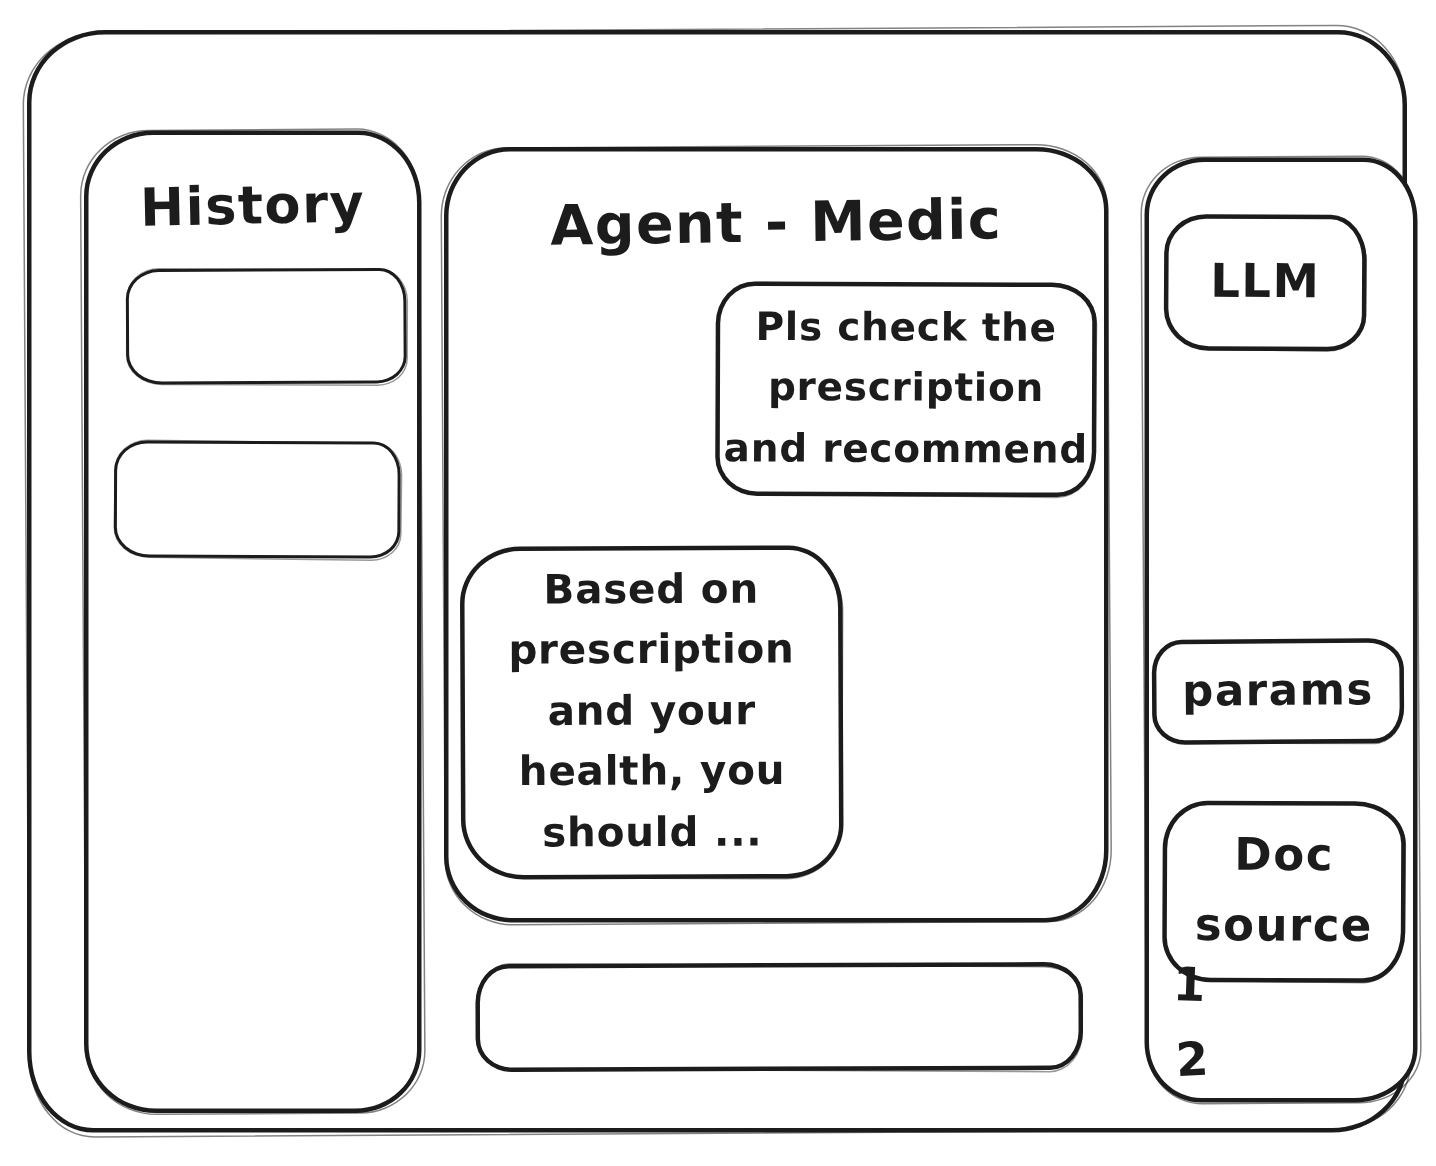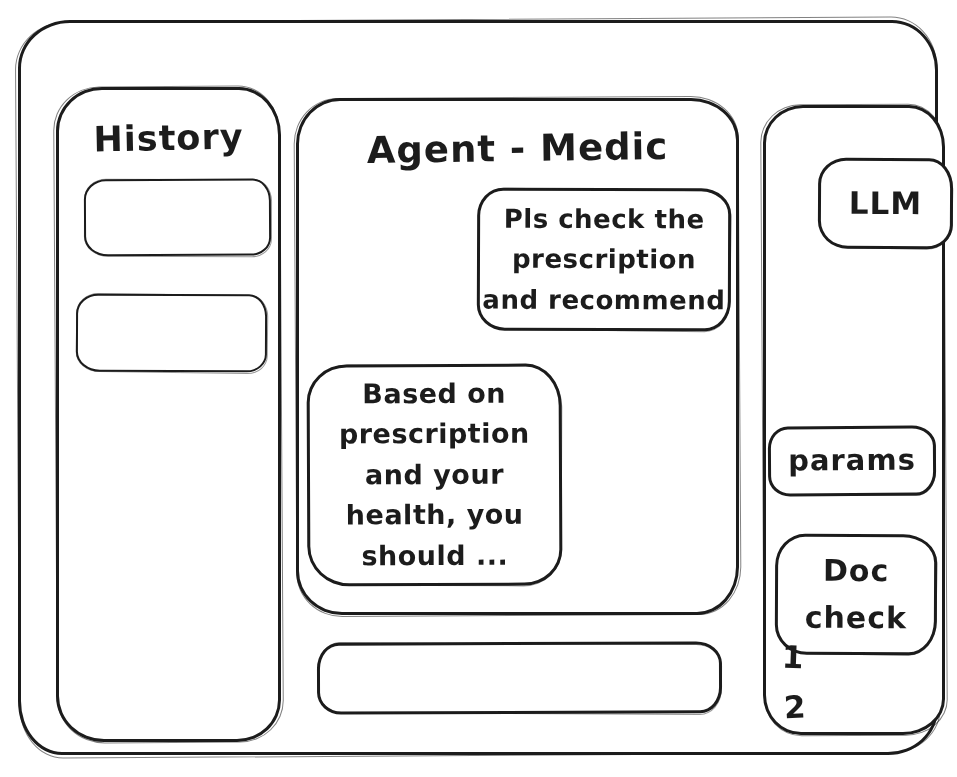--- a/index.html
+++ b/index.html
@@ -141,21 +141,21 @@
     align-items: center;
     justify-content: center;
     text-align: center;
     font-size: 31px;
     font-weight: 700;
     letter-spacing: 1px;
     white-space: pre-line;
     line-height: 1.3;
     cursor: pointer;
   }
-  .tool-btn.llm    { left: 10px; top: 50px;  width: 135px; height: 91px;  border-radius: 28px 24px 26px 30px / 26px 30px 24px 28px; transform: rotate(0.3deg); margin-left: 42px; }
+  .tool-btn.llm    { left: 10px; top: 35px;  width: 135px; height: 91px;  border-radius: 28px 24px 26px 30px / 26px 30px 24px 28px; transform: rotate(0.3deg); }
   .tool-btn.ocr    { left: 10px; top: 146px; width: 161px; height: 86px;  border-radius: 26px 30px 24px 28px / 28px 24px 30px 26px; transform: rotate(-0.3deg); }
   .tool-btn.params { left: 2px;  top: 318px; width: 168px; height: 70px;  border-radius: 20px 24px 20px 22px / 22px 20px 24px 20px; font-size: 29px; transform: rotate(-0.4deg); }
   .tool-btn.doc    { left: 9px;  top: 426px; width: 162px; height: 121px; border-radius: 30px 34px 28px 32px / 32px 28px 34px 30px; font-size: 30px; line-height: 1.55; transform: rotate(0.25deg); }
   .doc-num {
     position: absolute;
     font-size: 31px;
     font-weight: 700;
     cursor: pointer;
   }
   .doc-num.num1 { left: 16px; top: 531px; transform: rotate(2deg); }
@@ -184,19 +184,19 @@
 and your
 health, you
 should ...</div>
       <div class="sketch chat-input dbl-s"></div>
     </main>
 
     <aside class="sketch tools-panel dbl">
       <div class="tool-btn llm dbl-s">LLM</div>
       <div class="tool-btn params dbl-s">params</div>
       <div class="tool-btn doc dbl-s">Doc
-check</div>
+source</div>
       <div class="doc-num num1">1</div>
       <div class="doc-num num2">2</div>
     </aside>
 
   </div>
 </div>
 
 </body></html>

